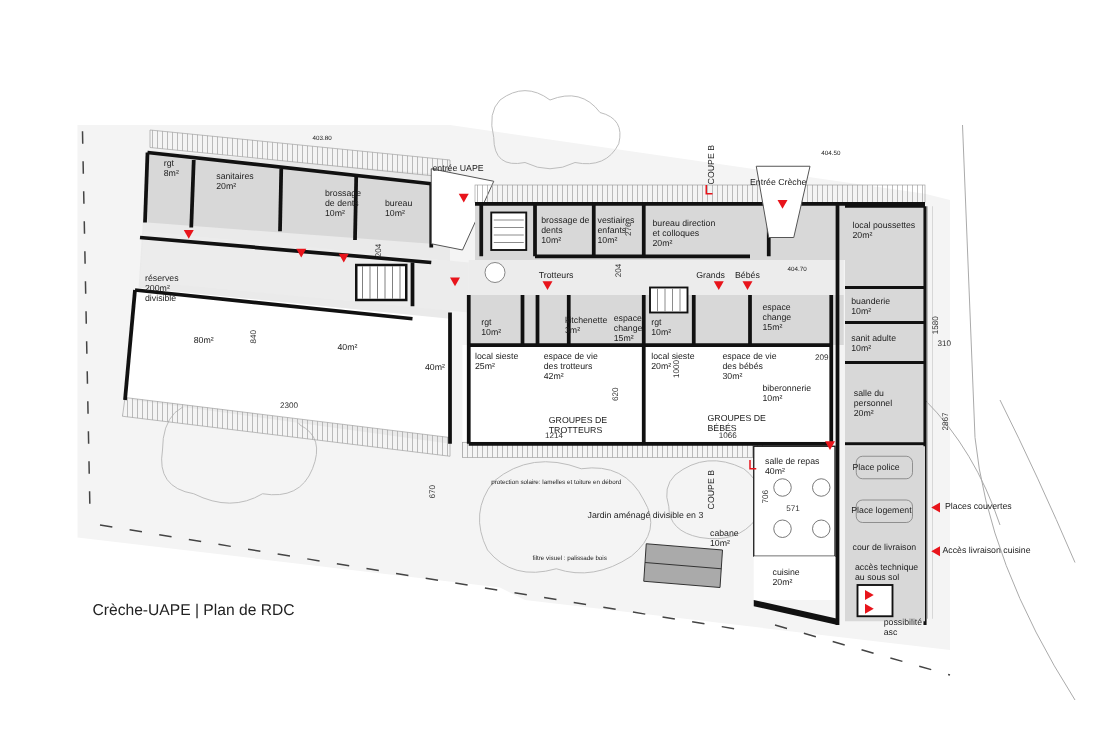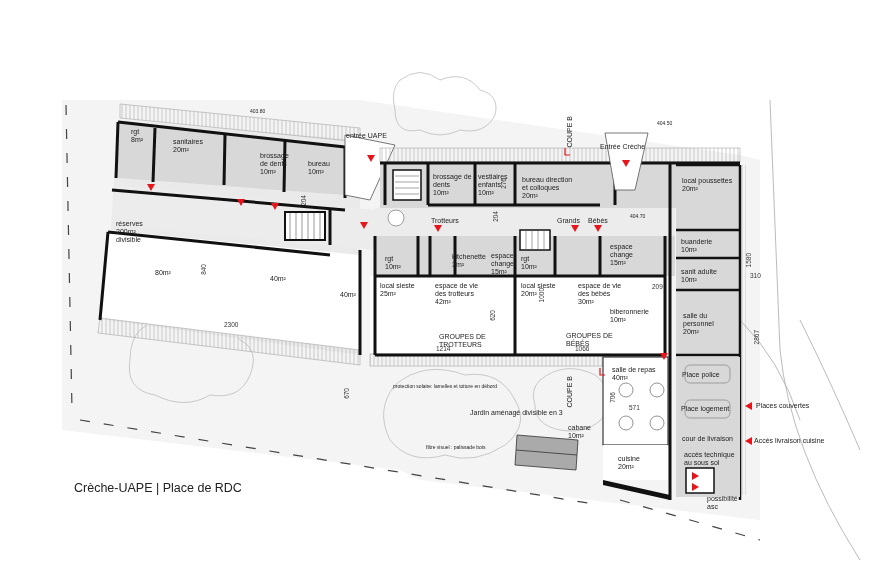--- a/index.html
+++ b/index.html
@@ -283,13 +283,13 @@
 <div class="dim" style="left:436px;top:345px">1214</div>
 <div class="dim" style="left:575px;top:345px">1066</div>
 <div class="dim" style="left:652px;top:283px">209</div>
 <div class="dim v" style="left:745px;top:253px">1580</div>
 <div class="dim" style="left:750px;top:272px">310</div>
 <div class="dim v" style="left:753px;top:330px">2867</div>
 <div class="dim v" style="left:343px;top:388px">670</div>
 <div class="dim v" style="left:609px;top:392px">706</div>
 <div class="dim" style="left:629px;top:404px">571</div>
 
-<div class="title">Crèche-UAPE | Place de RDC</div>
+<div class="title">Crèche-UAPE | Plan de RDC</div>
 
 </body></html>

